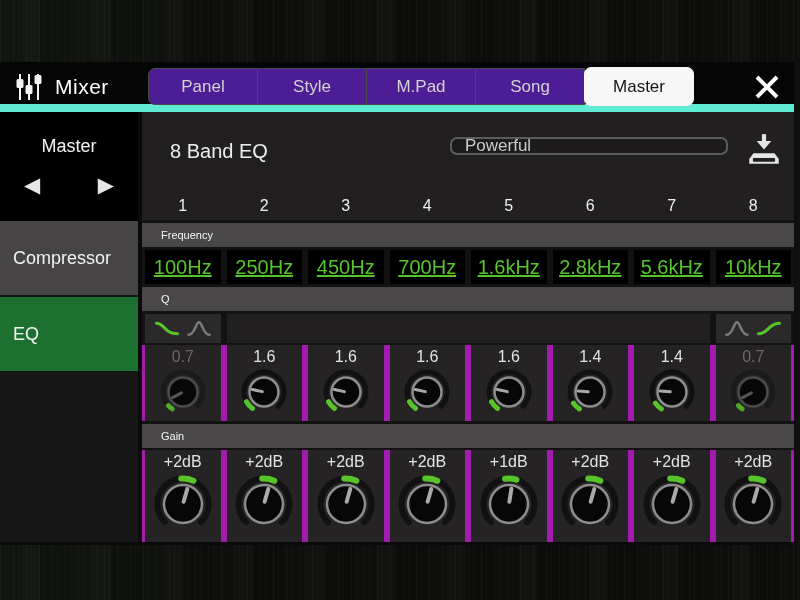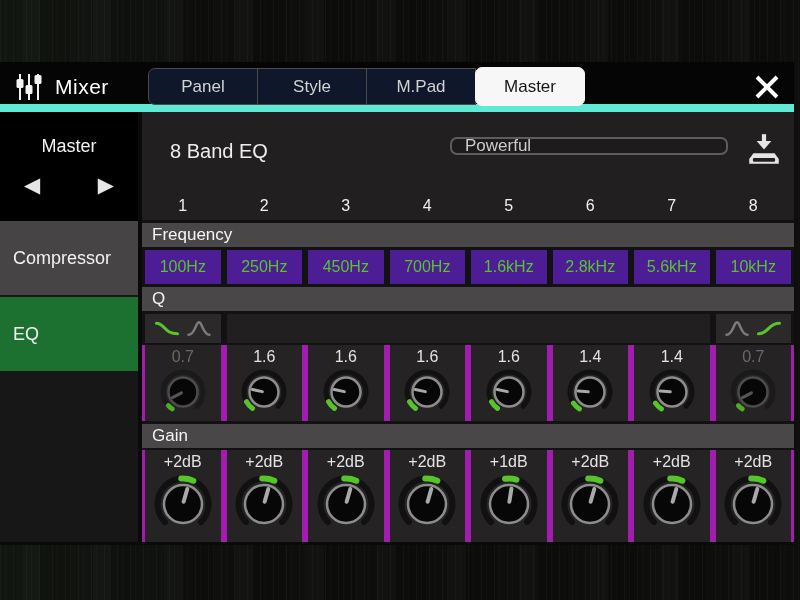--- a/index.html
+++ b/index.html
@@ -18,21 +18,21 @@
 
   .ui-panel { position:absolute; left:0; top:62px; width:794px; height:483px; background:#0b0a0a; }
 
   
   .topbar { position:relative; height:50px; background:#060505; border-bottom:8px solid #5eead4; }
   .brand { position:absolute; left:14px; top:0; height:50px; display:flex; align-items:center; gap:11px; }
   .app-title { color:#ffffff; font-size:21px; letter-spacing:0.5px; }
   .tabs { position:absolute; left:148px; top:6px; display:flex; }
   .tab {
     width:110px; height:37px; display:flex; align-items:center; justify-content:center;
-    color:#d2d2d2; font-size:17px; background:#0f172a;
+    color:#d2d2d2; font-size:17px; background:#4c1d95;
     border:1px solid #4a4a4a; margin-left:-1px; cursor:default;
   }
   .tab:first-child { border-radius:7px 0 0 7px; margin-left:0; }
   .tab.active {
     background:#f7f7f7; color:#151515; border-color:#f7f7f7; border-radius:7px;
     height:39px; margin-top:-1px; z-index:2;
   }
   .close-btn { position:absolute; right:10px; top:9px; width:34px; height:32px; display:flex; align-items:center; justify-content:center; }
 
   
@@ -60,24 +60,24 @@
   .save-btn { position:absolute; right:9px; top:16px; width:42px; height:44px; display:flex; align-items:center; justify-content:center; }
 
   .band-grid { display:grid; grid-template-columns:repeat(8,1fr); column-gap:6px; padding:0 3px; background:#131212; }
 
   .band-numbers { height:28px; background:#211f20; }
   .band-num { display:flex; align-items:center; justify-content:center; color:#f0f0f0; font-size:16px; }
 
   .row-sep { height:3px; background:#131212; }
   .row-sep.thin { height:2px; }
 
-  .row-header { height:24px; background:#4a4748; color:#f5f5f5; font-size:17px; display:flex; align-items:center; padding-left:10px; }
+  .row-header { height:24px; background:#4a4748; color:#f5f5f5; font-size:11px; display:flex; align-items:center; padding-left:19px; }
 
   .freq-row { height:34px; }
-  .freq-cell { background:#4c1d95; color:#57c42c; font-size:16px; display:flex; align-items:center; justify-content:center; cursor:default; }
+  .freq-cell { background:#000000; color:#57c42c; font-size:20px; display:flex; align-items:center; justify-content:center; cursor:default;text-decoration:underline; }
 
   .icon-row { height:29px; }
   .icon-cell { background:#2b292a; display:flex; align-items:center; justify-content:center; gap:6px; }
   .icon-mid-filler { grid-column:2 / 8; background:#211f20; }
 
   .knob-row { background:#a21caf; }
   .knob-row.q { height:76px; }
   .knob-row.gain { flex:1; }
   .knob-cell { background:#252324; display:flex; flex-direction:column; align-items:center; }
   .knob-val { font-size:16px; color:#e3e3e3; margin-top:3px; line-height:18px; }
@@ -98,20 +98,21 @@
           <rect x="2.5" y="8" width="7" height="9" rx="1.5" fill="#f2f2f2"></rect>
           <rect x="11.5" y="14" width="7" height="9" rx="1.5" fill="#f2f2f2"></rect>
           <rect x="20.5" y="4" width="7" height="9" rx="1.5" fill="#f2f2f2"></rect>
         </svg>
         <span class="app-title">Mixer</span>
       </div>
       <div class="tabs" id="tabs">
           <div class="tab">Panel</div>
           <div class="tab">Style</div>
           <div class="tab">M.Pad</div>
+          <div class="tab">Song</div>
           <div class="tab active">Master</div>
         </div>
       <div class="close-btn">
         <svg width="28" height="28" viewBox="0 0 28 28">
           <line x1="4" y1="4" x2="24" y2="24" stroke="#ffffff" stroke-width="4"></line>
           <line x1="24" y1="4" x2="4" y2="24" stroke="#ffffff" stroke-width="4"></line>
         </svg>
       </div>
     </div>
 

